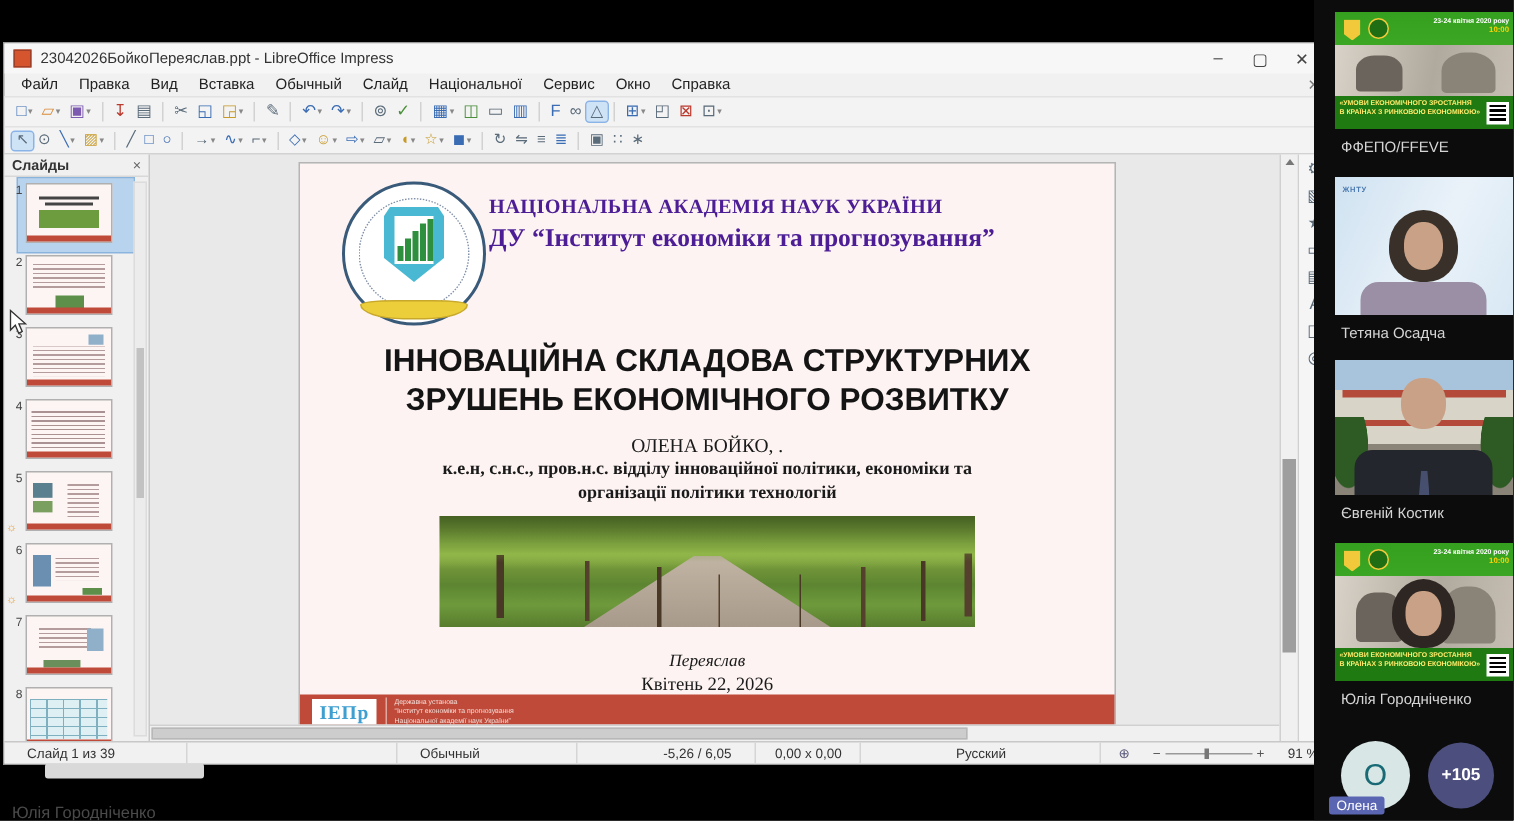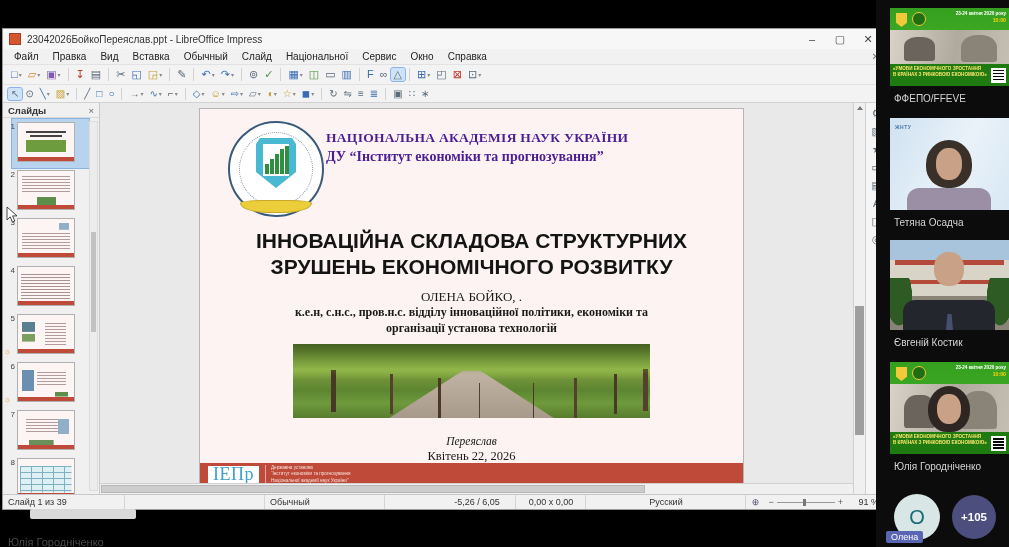--- a/index.html
+++ b/index.html
@@ -57,21 +57,21 @@
   
   .right-rail{width:34px;display:flex;flex:none;}
   .vscroll{width:12px;background:#f0f0f0;border-left:1px solid #d0d0d0;position:relative;}
   .vscroll::before{content:"";position:absolute;top:3px;left:3px;border-left:3px solid #0000;border-right:3px solid #0000;border-bottom:4px solid #777;}
   .vthumb{position:absolute;left:1px;right:1px;top:52%;height:33%;background:#9e9e9e;}
   .side-tabs{width:22px;background:#f5f5f5;border-left:1px solid #d0d0d0;display:flex;flex-direction:column;align-items:center;padding-top:5px;gap:7px;}
   .side-tab{font-size:11px;color:#5a6b7a;line-height:1;}
 
   
   .statusbar{height:14px;background:#f1f1f1;border-top:1px solid #c8c8c8;display:flex;align-items:center;font-size:9px;color:#333;white-space:nowrap;}
-  .sb{padding:0 5px;border-right:1px solid #d5d5d5;height:100%;display:flex;align-items:center;box-sizing:border-box;}
+  .sb{padding:0 15px;border-right:1px solid #d5d5d5;height:100%;display:flex;align-items:center;box-sizing:border-box;}
   .sb.s1{width:122px;}.sb.s2{width:140px;}.sb.s3{width:120px;}
   .sb.flex{flex:1;border-right:none;}
   .sb.coords{width:78px;justify-content:center;}
   .sb.osize{width:70px;justify-content:center;}
   .sb.lang{width:160px;justify-content:center;}
   .sb.zoomfit{width:18px;justify-content:center;border-right:none;color:#557;}
   .zslider{display:flex;align-items:center;gap:3px;padding:0 4px;color:#555;}
   .ztrack{width:58px;height:1px;background:#999;position:relative;}
   .zhandle{position:absolute;left:46%;top:-3px;width:3px;height:7px;background:#777;}
   .sb.zpct{width:40px;border-right:none;justify-content:flex-end;padding-right:8px;}
@@ -84,32 +84,32 @@
   .emblem .shield::before{content:"";position:absolute;left:7px;top:6px;right:7px;bottom:12px;background:#fff;}
   .emblem .shield::after{content:"";position:absolute;left:9px;bottom:14px;width:24px;height:28px;background:
     linear-gradient(#2e8f3f 0 0) 0 100%/4px 10px no-repeat,
     linear-gradient(#2e8f3f 0 0) 5px 100%/4px 15px no-repeat,
     linear-gradient(#2e8f3f 0 0) 10px 100%/4px 20px no-repeat,
     linear-gradient(#2e8f3f 0 0) 15px 100%/4px 25px no-repeat,
     linear-gradient(#2e8f3f 0 0) 20px 100%/4px 28px no-repeat;}
   .emblem .ribbon{position:absolute;left:12px;bottom:4px;width:72px;height:13px;background:#eccd3a;border-radius:40% 40% 50% 50%/30% 30% 95% 95%;border:1px solid #c8a82a;box-sizing:border-box;}
   .org{position:absolute;left:126px;top:21px;width:402px;text-align:left;font-weight:bold;color:#4c1d95;}
   .org1{font-size:13.5px;letter-spacing:.3px;}
-  .org2{font-size:14px;margin-top:3px;}
+  .org2{font-size:17px;margin-top:3px;}
   .slide-title{position:absolute;left:0;right:0;top:119px;text-align:center;font-family:"Liberation Sans",sans-serif;font-weight:bold;font-size:21px;line-height:1.22;color:#141414;}
   .author{position:absolute;left:0;right:0;top:180px;text-align:center;font-weight:normal;font-size:13px;}
   .author-desc{position:absolute;left:0;right:0;top:196px;text-align:center;font-weight:bold;font-size:12px;line-height:1.3;}
   .park{position:absolute;left:93px;top:235px;width:357px;height:74px;overflow:hidden;background:linear-gradient(to bottom,#5a7a2e 0,#7fa43f 18%,#9cc24f 34%,#6f9338 48%,#5d8531 62%,#6e9a3c 80%,#587c2e 100%);}
   .park::after{content:"";position:absolute;left:0;top:0;right:0;height:42%;background:linear-gradient(to bottom,rgba(66,92,32,.85),rgba(111,147,56,.55) 60%,rgba(0,0,0,0));}
   .park .path{position:absolute;inset:0;background:linear-gradient(to bottom,#cfc3b2,#a89a8a);clip-path:polygon(47.5% 36%,52.5% 36%,73% 100%,27% 100%);}
   .park .trunks{position:absolute;left:38px;top:26px;width:5px;height:42px;background:#4a3826;box-shadow:58px 3px 0 -1px #54402c,106px 7px 0 -1px #4a3826,146px 11px 0 -2px #54402c,200px 11px 0 -2px #4a3826,242px 7px 0 -1px #54402c,282px 3px 0 -1px #4a3826,312px -1px 0 0 #54402c;}
   .place{position:absolute;left:0;right:0;top:326px;text-align:center;font-style:italic;font-size:11.5px;}
   .slide-date{position:absolute;left:0;right:0;top:340px;text-align:center;font-size:12.5px;}
   .slide-footer{position:absolute;left:0;right:0;bottom:0;height:23px;background:#bf4a3a;display:flex;align-items:center;padding-left:8px;gap:6px;box-sizing:border-box;}
-  .iepr-box{background:#fff;color:#3e9fd0;font-weight:normal;font-size:18px;height:17px;padding:0 5px;display:flex;align-items:center;letter-spacing:.5px;}
+  .iepr-box{background:#fff;color:#3e9fd0;font-weight:bold;font-size:13px;height:17px;padding:0 5px;display:flex;align-items:center;letter-spacing:.5px;}
   .footer-text{border-left:1px solid #e0a89e;padding-left:5px;font-size:4.6px;line-height:1.35;color:#f5ded8;font-family:"Liberation Sans",sans-serif;}
 
   
   .meeting{position:absolute;left:876px;top:0;width:133px;height:547px;background:#0c0c0c;}
   .tile{position:absolute;left:14px;width:119px;}
   .tile-video{position:relative;overflow:hidden;background:#000;}
   .tile-name{height:24px;display:flex;align-items:center;padding:0 4px;font-size:10px;color:#d5d5d5;white-space:nowrap;text-align:right;}
   .conf-banner{position:absolute;inset:0;background:linear-gradient(#35a01f,#4cb82e);}
   .cb-logo1{position:absolute;left:6px;top:5px;width:11px;height:14px;background:#f2c93a;clip-path:polygon(0 0,100% 0,100% 70%,50% 100%,0 70%);}
   .cb-logo2{position:absolute;left:22px;top:4px;width:14px;height:14px;border-radius:50%;background:#1f6e14;border:1px solid #f2c93a;box-sizing:border-box;}
@@ -301,21 +301,21 @@
             <div class="org1">НАЦІОНАЛЬНА АКАДЕМІЯ НАУК УКРАЇНИ</div>
             <div class="org2">ДУ “Інститут економіки та прогнозування”</div>
           </div>
           <div class="slide-title">
             <div>ІННОВАЦІЙНА СКЛАДОВА СТРУКТУРНИХ</div>
             <div>ЗРУШЕНЬ ЕКОНОМІЧНОГО РОЗВИТКУ</div>
           </div>
           <div class="author">ОЛЕНА БОЙКО, .</div>
           <div class="author-desc">
             <div>к.е.н, с.н.с.,  пров.н.с. відділу інноваційної політики, економіки та</div>
-            <div>організації установа технологій</div>
+            <div>організації політики технологій</div>
           </div>
           <div class="park">
             <div class="path"></div>
             <div class="trunks"></div>
           </div>
           <div class="place">Переяслав</div>
           <div class="slide-date">Квітень 22, 2026</div>
           <div class="slide-footer">
             <span class="iepr-box">ІЕПр</span>
             <span class="footer-text">

